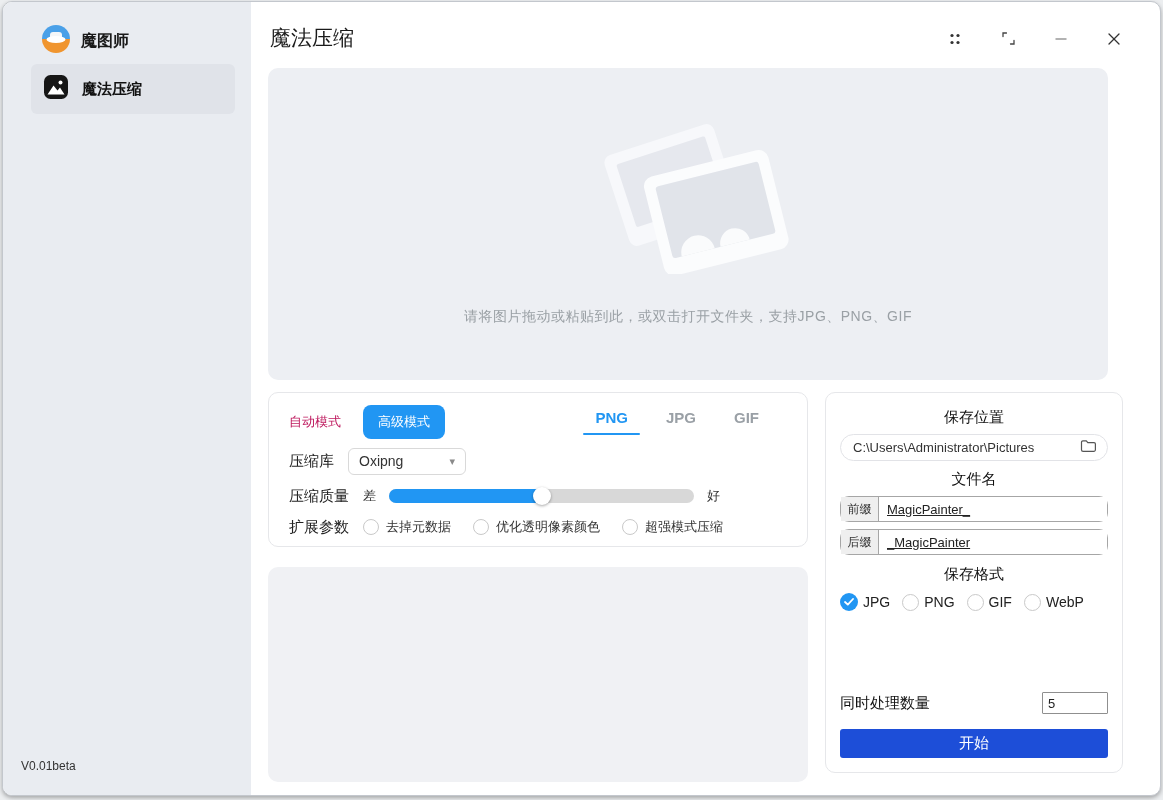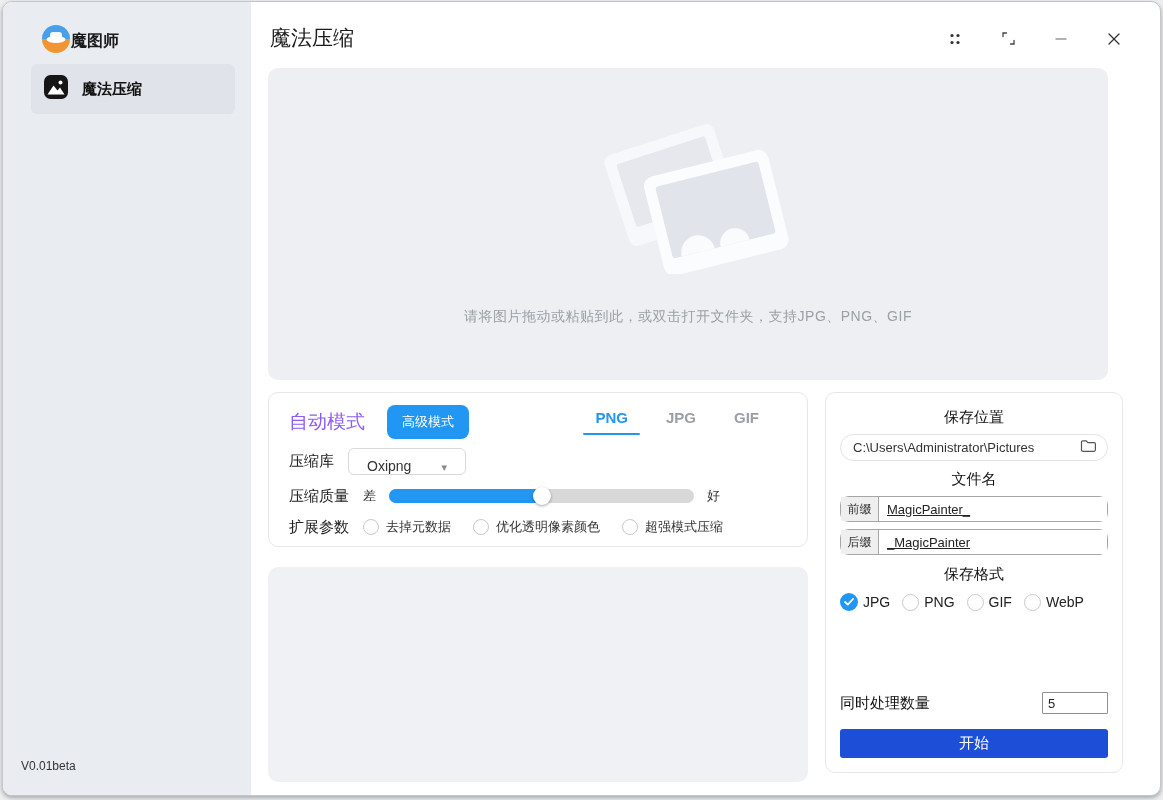--- a/index.html
+++ b/index.html
@@ -4,21 +4,21 @@
 <style>
   * { margin:0; padding:0; box-sizing:border-box; }
   html,body { width:1163px; height:800px; background:#eceef0; font-family:"Liberation Sans","DejaVu Sans",sans-serif; }
   .window {
     position:absolute; left:2px; top:1px; width:1159px; height:795px;
     background:#ffffff; border:1px solid #c3c7cd; border-radius:10px;
     box-shadow:0 2px 4px rgba(0,0,0,.30); overflow:hidden;
   }
   
   .sidebar { position:absolute; left:0; top:0; width:248px; height:100%; background:#e9ecf1; }
-  .logo-row { display:flex; align-items:center; padding:22px 0 0 38px; }
+  .logo-row { display:flex; align-items:center; gap:10px; padding:22px 0 0 38px; }
   .app-name { font-size:16px; font-weight:bold; color:#1a1a1a; }
   .nav-item {
     position:absolute; left:28px; top:62px; width:204px; height:50px;
     background:#e0e3e9; border-radius:6px; display:flex; align-items:center; gap:13px;
     padding-left:12px; cursor:pointer;
   }
   .nav-label { font-size:15px; font-weight:bold; color:#111; }
   .version { position:absolute; left:18px; bottom:22px; font-size:12px; color:#333; }
   
   .page-title { position:absolute; left:267px; top:22px; font-size:21px; font-weight:500; color:#1a1a1a; }
@@ -35,33 +35,33 @@
   .settings-panel {
     position:absolute; left:265px; top:390px; width:540px; height:155px;
     background:#fff; border:1px solid #e6e7ea; border-radius:10px;
     display:flex; flex-direction:column; padding-top:10px;
   }
   .s-row { display:flex; align-items:center; padding:0 20px; }
   .row-mode { height:38px; }
   .row-lib  { height:40px; }
   .row-q    { height:30px; }
   .row-ext  { height:32px; }
-  .mode-tab-plain { font-size:19px; color:#8b5cf6; cursor:pointer; }
+  .mode-tab-plain { font-size:13px; color:#be185d; cursor:pointer; }
   .mode-tab-active {
     margin-left:22px; background:#2196f3; color:#fff; font-size:13px;
     border:none; border-radius:8px; padding:8px 15px; cursor:pointer;
   }
   .format-tabs { margin-left:auto; display:flex; gap:38px; padding-right:28px; }
   .ftab { position:relative; font-size:15px; font-weight:bold; color:#9aa0a6; cursor:pointer; padding-bottom:9px; }
   .ftab.active { color:#2196f3; }
   .ftab.active::after { content:""; position:absolute; left:-12px; right:-12px; bottom:0; height:2px; background:#2196f3; border-radius:1px; }
   .s-label { font-size:15px; color:#222; margin-right:14px; }
   .combo {
     width:118px; height:27px; border:1px solid #d9d9d9; border-radius:6px; background:#fff;
-    display:flex; align-items:flex-end; padding:0 18px; font-size:14px; color:#333; cursor:pointer;
+    display:flex; align-items:center; padding:0 10px; font-size:14px; color:#333; cursor:pointer;
   }
   .combo .caret { margin-left:auto; font-size:11px; color:#8a8a8a; }
   .q-end { font-size:13px; color:#333; }
   .slider { position:relative; width:305px; height:14px; background:#d8d8d8; border-radius:7px; margin:0 13px; cursor:pointer; }
   .slider-fill { position:absolute; left:0; top:0; height:14px; width:50%; background:#2196f3; border-radius:7px; }
   .slider-thumb {
     position:absolute; left:50%; top:50%; transform:translate(-50%,-50%);
     width:18px; height:18px; background:#fff; border-radius:50%;
     box-shadow:0 1px 3px rgba(0,0,0,.35); cursor:grab;
   }

